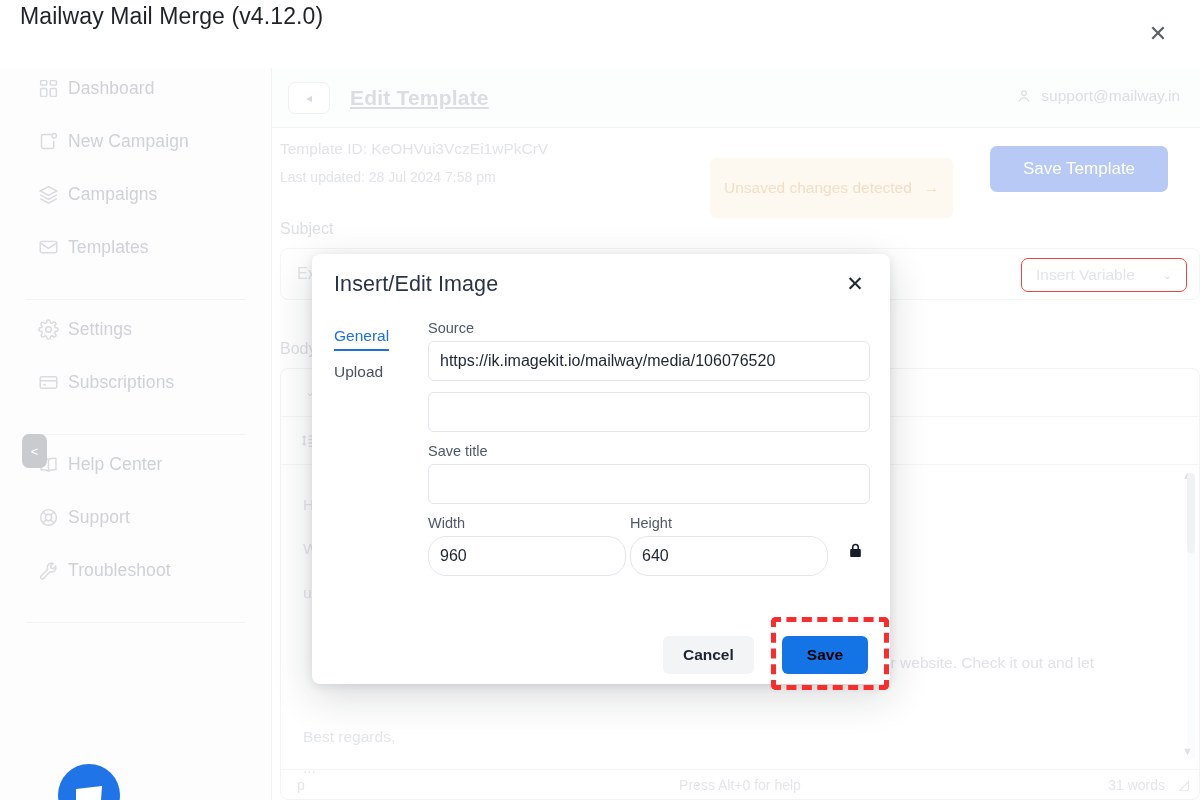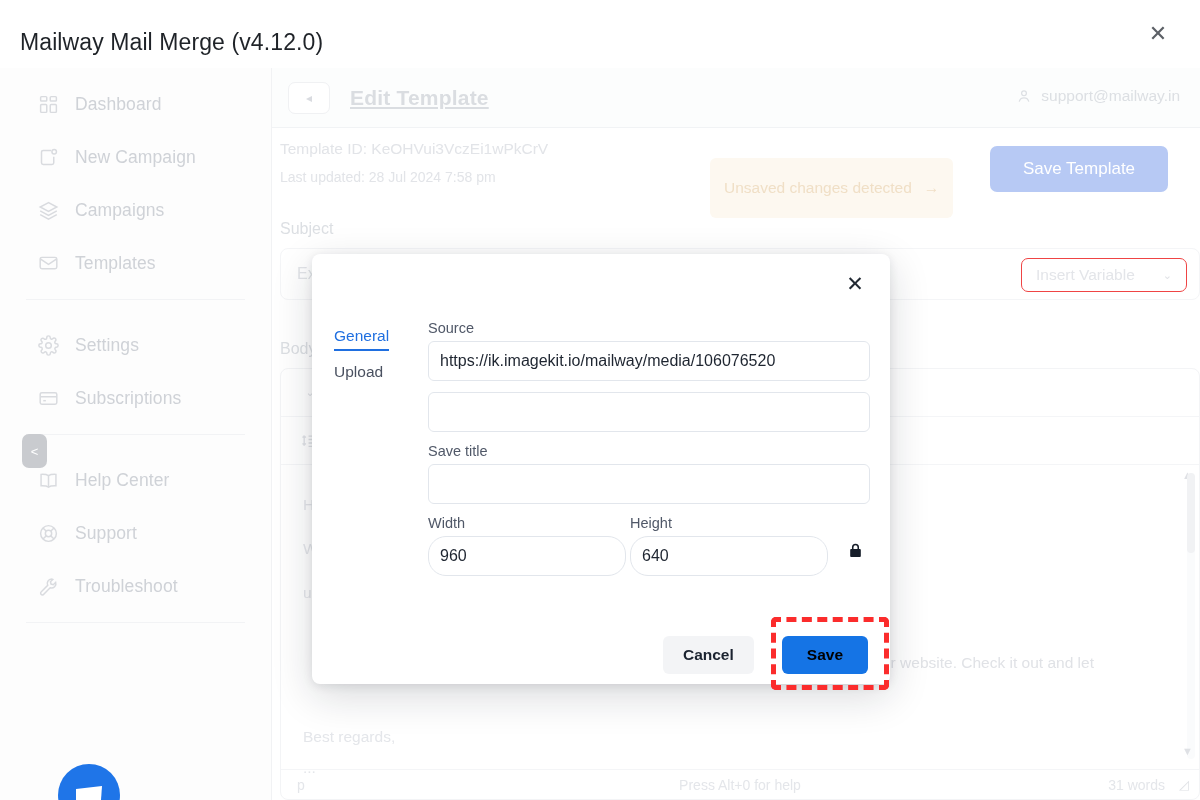--- a/index.html
+++ b/index.html
@@ -11,41 +11,41 @@
     -webkit-font-smoothing: antialiased;
   }
   #app { position: relative; width: 1200px; height: 800px; background: #fff; }
 
   
   .titlebar {
     position: absolute; left: 0; top: 0; width: 1200px; height: 68px;
     background: #ffffff;
   }
   .app-title {
-    position: absolute; left: 20px; top: 29px;
+    position: absolute; left: 20px; top: 3px;
     font-size: 23px; color: #1f2328; letter-spacing: .1px;
     white-space: nowrap;
   }
   .win-close {
     position: absolute; right: 28px; top: 20px;
     width: 28px; height: 28px; color: #5c6066;
     display: flex; align-items: center; justify-content: center;
     font-size: 22px; line-height: 1; cursor: pointer;
   }
 
   
   .sidebar {
     position: absolute; left: 0; top: 68px; width: 272px; height: 732px;
     background: #fdfdfd;
     border-right: 1px solid #f1f2f4;
   }
   .nav-group { padding-top: 10px; }
   .nav-sep { height: 1px; background: #f2f3f5; margin: 9px 26px 9px 26px; }
   .nav-item {
-    display: flex; align-items: center; gap: 16px;
+    display: flex; gap: 9px;
     height: 53px; padding: 0 26px 0 38px;
     color: #d4d6da; cursor: pointer; white-space: nowrap;
   }
   .nav-item .nav-label { font-size: 17.5px; color: #cfd2d7; letter-spacing: .1px; }
   .nav-ico { width: 21px; height: 21px; flex: 0 0 21px; color: #d9dbdf; display:block; }
   .nav-ico svg { width: 21px; height: 21px; display: block; }
 
   .collapse-handle {
     position: absolute; left: 22px; top: 434px;
     width: 25px; height: 34px; border-radius: 7px;
@@ -457,20 +457,21 @@
         <span class="sb-right">31 words</span>
         <span class="sb-resize">◿</span>
       </div>
     </div>
 
     <div style="position:absolute;left:610px;top:586px;font-size:15.5px;color:#e0e2e6;white-space:nowrap;">ur website. Check it out and let</div>
   </div>
 
   <div class="modal-shadow">
     <div class="modal-head">
+      <div class="modal-title">Insert/Edit Image</div>
       <div class="modal-x">✕</div>
     </div>
 
     <div class="modal-body">
       <div class="tabs">
         <div class="tab-row"><span class="tab active">General</span></div>
         <div class="tab-row"><span class="tab">Upload</span></div>
       </div>
 
       <div class="form">

